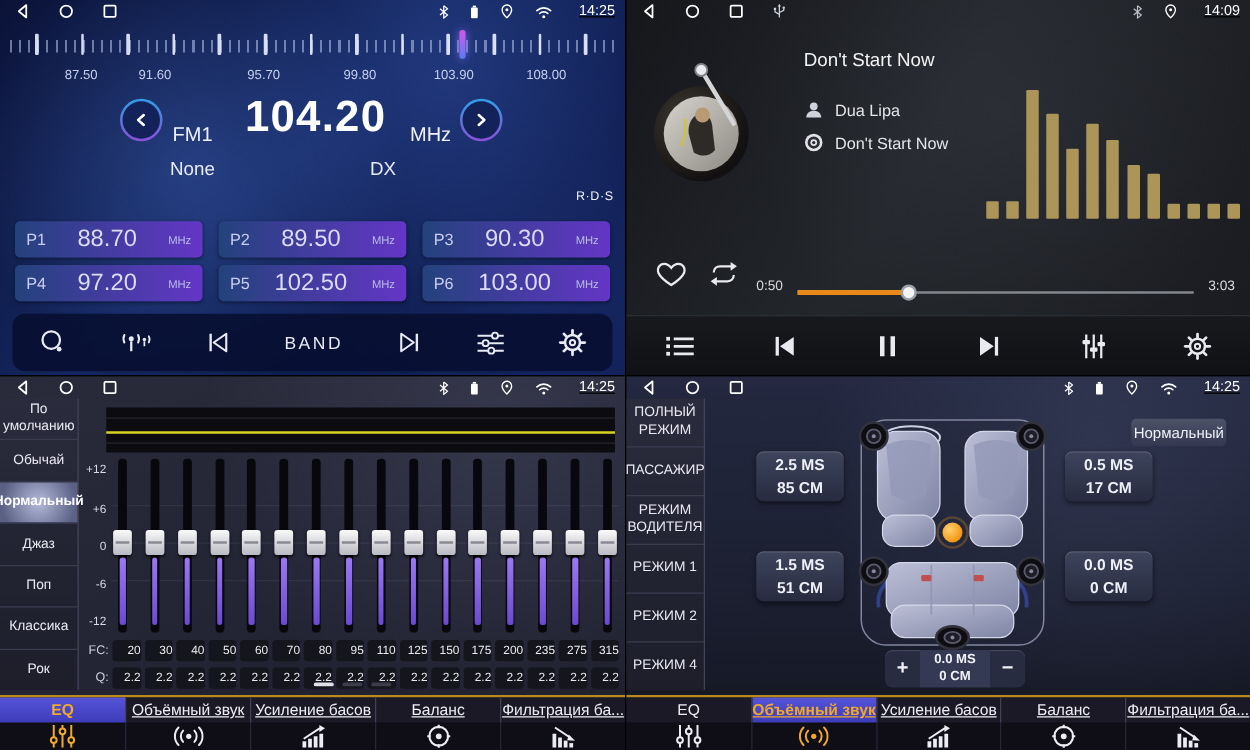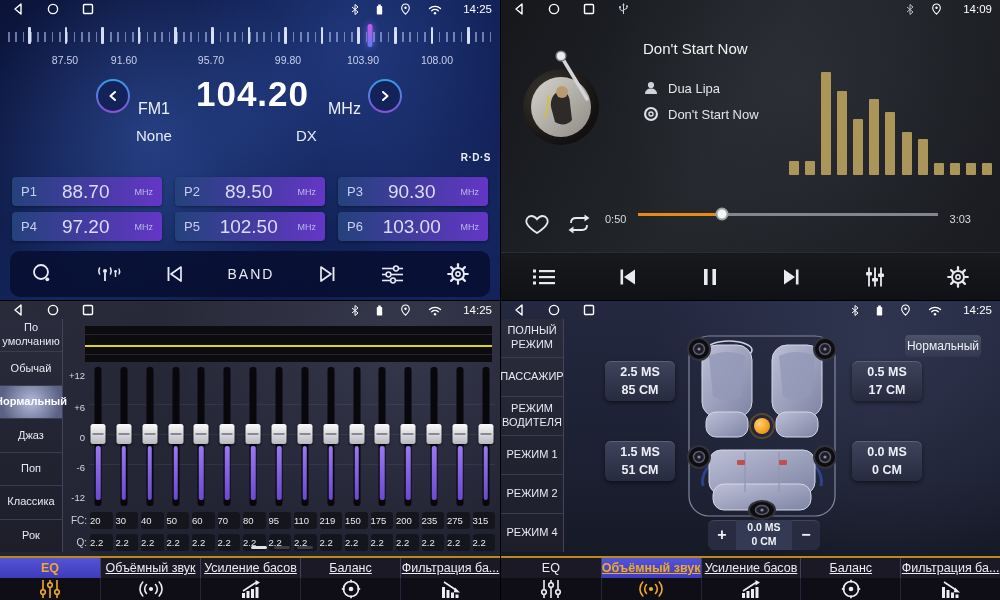--- a/index.html
+++ b/index.html
@@ -17,21 +17,21 @@
   #q-eq { left:0; top:300px; border-top:1px solid #000;
     background: radial-gradient(circle at 80% 15%, rgba(110,115,150,.22), transparent 50%),
                 linear-gradient(160deg,#2a2b3a,#232434 55%,#1e1f2c); }
   #q-sur { left:500px; top:300px; border-top:1px solid #000; border-left:1px solid #000;
     background: radial-gradient(circle at 75% 20%, rgba(90,100,140,.25), transparent 50%),
                 linear-gradient(180deg,#242840,#1b1f30 60%,#13151f); }
 
   
   .statusbar { position:absolute; top:0; left:0; right:0; height:18px; display:flex; align-items:center; padding:0 8px 0 12px; z-index:5; }
   .statusbar .nav { display:flex; align-items:center; gap:23px; }
-  .statusbar .right { margin-left:auto; display:flex; align-items:center; gap:17px; }
+  .statusbar .right { margin-left:auto; display:flex; align-items:center; gap:17px;text-decoration:underline; }
   .statusbar svg { display:block; }
   .sb-time { color:#fff; font-size:11.5px; margin-left:4px; }
 
   
   .dial { position:absolute; left:8px; right:8px; top:24px; height:58px; }
   .ticks-minor { position:absolute; left:0; right:0; top:8px; height:10px;
     background:repeating-linear-gradient(90deg, rgba(185,200,245,.55) 0 1.6px, transparent 1.6px 7.3px); }
   .tick-major { position:absolute; top:3px; width:2.5px; height:17px; background:rgba(228,234,255,.92); border-radius:1px; }
   .dial-indicator { position:absolute; top:0; width:5px; height:23px; border-radius:2.5px; transform:translateX(-50%);
     background:linear-gradient(180deg,#d357e8,#5a7cf5); box-shadow:0 0 7px rgba(130,110,245,.9); }
@@ -41,21 +41,21 @@
   .dial-labels span:nth-of-type(5){left:355px}.dial-labels span:nth-of-type(6){left:429px}
 
   .tune-btn { position:absolute; width:34px; height:34px; border-radius:50%; padding:2px;
     background:linear-gradient(180deg,#2f9fe6,#8a4fd8); cursor:pointer; }
   .tune-btn .inner { width:100%; height:100%; border-radius:50%; background:#13235a; display:flex; align-items:center; justify-content:center; }
   .freq-big { position:absolute; left:185px; top:74px; width:135px; text-align:center; font-size:35px; font-weight:bold; color:#fff; letter-spacing:1px; }
   .lab-band { position:absolute; left:138px; top:100px; font-size:16px; color:#eef0fa; }
   .lab-unit { position:absolute; left:328px; top:100px; font-size:16px; color:#eef0fa; }
   .lab-pty  { position:absolute; left:136px; top:127px; font-size:15px; color:#e8ebf8; }
   .lab-dx   { position:absolute; left:296px; top:127px; font-size:15px; color:#e8ebf8; }
-  .rds-badge { position:absolute; right:9px; top:152px; font-size:10px; font-weight:bold; color:#f0f1f8; letter-spacing:.5px; }
+  .rds-badge { position:absolute; right:9px; top:152px; font-size:10px; font-weight:normal; color:#f0f1f8; letter-spacing:.5px; }
 
   .presets { position:absolute; left:12px; right:12px; top:177px; display:grid; grid-template-columns:repeat(3,1fr); gap:6px 13px; }
   .preset { height:29px; border-radius:4px; display:flex; align-items:center; padding:0 9px; cursor:pointer;
     background:linear-gradient(90deg,#24427c,#6436c6); box-shadow:0 1px 3px rgba(0,0,0,.4); }
   .preset .pnum { font-size:13px; color:#c9cdf2; }
   .preset .pfreq { flex:1; text-align:center; font-size:19px; color:#dcdcf8; }
   .preset .punit { font-size:9px; color:#b9bce8; }
 
   .radio-toolbar { position:absolute; left:10px; right:10px; top:251px; height:46px; border-radius:10px;
     background:rgba(7,14,48,.88); display:flex; align-items:center; justify-content:space-around; }
@@ -65,21 +65,21 @@
   
   .album { position:absolute; left:22px; top:69px; width:76px; height:76px; border-radius:50%;
     background:radial-gradient(circle at 35% 35%, #3f3a33, #121010 72%); }
   .album .photo { position:absolute; inset:8px; border-radius:50%; overflow:hidden;
     background:linear-gradient(135deg,#d6d3cd,#8e8b85); }
   .tonearm { position:absolute; left:28px; top:-20px; }
   .track-title { position:absolute; left:142px; top:40px; font-size:15px; color:#f2f2f2; }
   .meta-row { position:absolute; left:142px; display:flex; align-items:center; gap:9px; font-size:13px; color:#e4e6ea; }
   .spectrum { position:absolute; left:288px; right:8px; top:58px; height:117px; display:flex; align-items:flex-end; justify-content:space-between; }
   .spectrum i { width:10px; border-radius:1px; background:#ab9559; }
-  .progress-row { position:absolute; left:24px; right:29px; top:213px; height:22px; display:flex; align-items:flex-start; }
+  .progress-row { position:absolute; left:24px; right:12px; top:213px; height:22px; display:flex; align-items:flex-end; }
   .p-elapsed,.p-duration { font-size:11px; color:#d8dade; }
   .p-track { flex:1; position:relative; height:2.5px; background:#83868c; margin:0 12px; cursor:pointer; }
   .p-fill { position:absolute; left:0; top:-0.5px; height:3.5px; background:#e8891a; }
   .p-knob { position:absolute; top:50%; transform:translate(-50%,-50%); width:13px; height:13px; border-radius:50%;
     background:#f4f4f4; border:2px solid #9aa0a8; cursor:pointer; }
   .player-toolbar { position:absolute; left:0; right:0; top:252px; height:48px;
     background:linear-gradient(180deg,#17191d,#0f1114); border-top:1px solid #2a2d33;
     display:flex; align-items:center; justify-content:space-around; }
   .player-toolbar .tbi { cursor:pointer; display:flex; align-items:center; }
 
@@ -104,21 +104,21 @@
   .slider-col { position:relative; width:18px; cursor:pointer; }
   .s-track { position:absolute; left:50%; transform:translateX(-50%); top:2px; height:139px; width:7px; background:#07070c; border-radius:3px; }
   .s-fill { position:absolute; left:50%; transform:translateX(-50%); top:81px; height:54px; width:4.5px; border-radius:2px;
     background:linear-gradient(180deg,#9a79f2,#6a4ad0); }
   .s-handle { position:absolute; left:50%; transform:translateX(-50%); top:59px; width:15px; height:20px; border-radius:2.5px;
     background:linear-gradient(180deg,#fafafa,#b9b9c2); box-shadow:0 1px 2px rgba(0,0,0,.6); cursor:grab; }
   .s-handle::after { content:""; position:absolute; left:2px; right:2px; top:9px; height:1.5px; background:#8a8a94; }
   .valrow { position:absolute; left:2px; right:5px; display:flex; align-items:center; }
   .rowlab { width:22px; text-align:right; font-size:10px; color:#d0d0dc; margin-right:3px; }
   .valrow .boxes { flex:1; display:flex; gap:3px; }
-  .valbox { flex:1; height:17px; line-height:17px; text-align:left; background:#15151d; border-radius:3px; font-size:9.5px; color:#e9e9f0; }
+  .valbox { flex:1; height:17px; line-height:17px; text-align:right; background:#15151d; border-radius:3px; font-size:9.5px; color:#e9e9f0; }
   .dots { position:absolute; left:0; right:0; top:227px; display:flex; justify-content:center; gap:7px; }
   .dots i { width:16px; height:3px; border-radius:2px; background:#3c3c4a; }
   .dots i:first-child { background:#e0e0ea; }
 
   
   .tabbar { position:absolute; left:0; right:0; bottom:0; height:44px; background:#0f0e17; border-top:2px solid #bb8a1e; display:flex; }
   .tab { width:20%; display:flex; flex-direction:column; color:#ecedf4; cursor:pointer; }
   .tab-label { height:22px; display:flex; align-items:center; justify-content:center; font-size:12.5px; background:#1a1925;
     white-space:nowrap; overflow:hidden; }
   .tab + .tab .tab-label { border-left:1px solid #41415a;text-decoration:underline; }
@@ -697,21 +697,21 @@
 
         <span class="valbox">20</span>
             <span class="valbox">30</span>
             <span class="valbox">40</span>
             <span class="valbox">50</span>
             <span class="valbox">60</span>
             <span class="valbox">70</span>
             <span class="valbox">80</span>
             <span class="valbox">95</span>
             <span class="valbox">110</span>
-            <span class="valbox">219</span>
+            <span class="valbox">125</span>
             <span class="valbox">150</span>
             <span class="valbox">175</span>
             <span class="valbox">200</span>
             <span class="valbox">235</span>
             <span class="valbox">275</span>
             <span class="valbox">315</span>
           </div>
       </div>
       <div class="valrow" style="top:215px;">
         <span class="rowlab">Q:</span>

